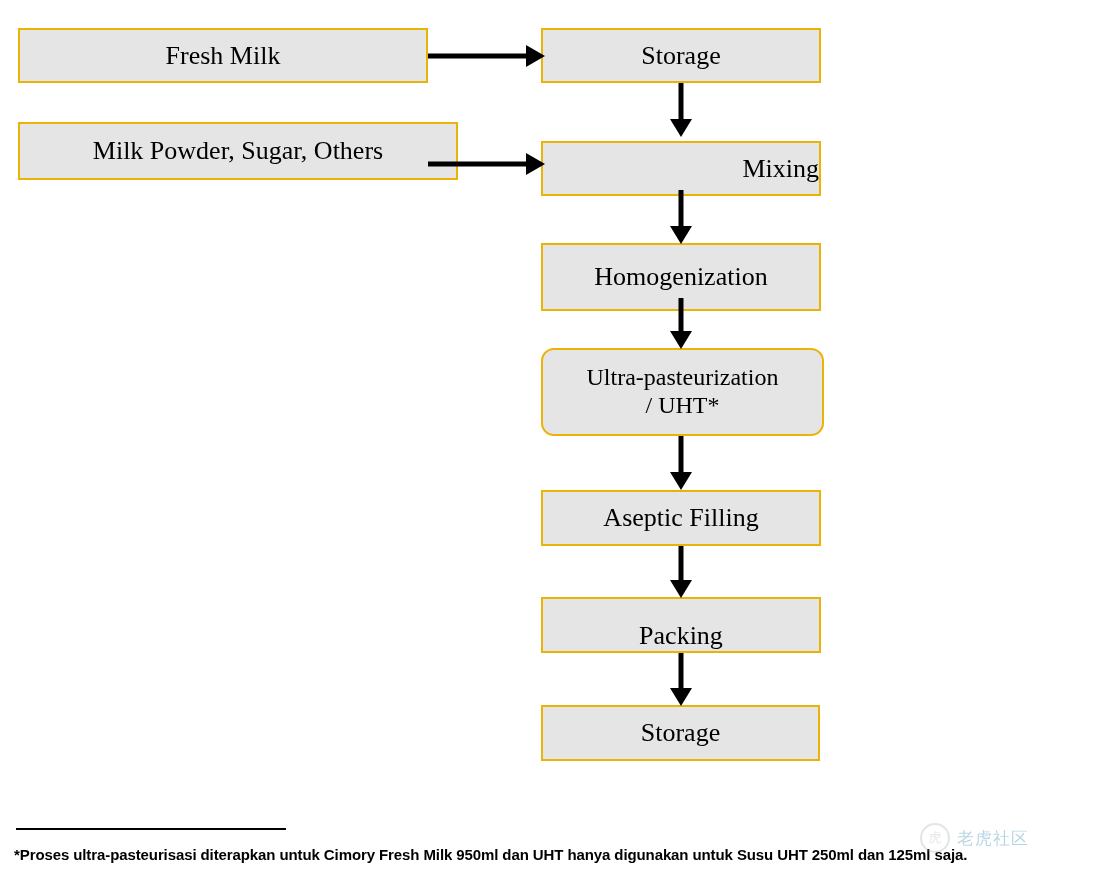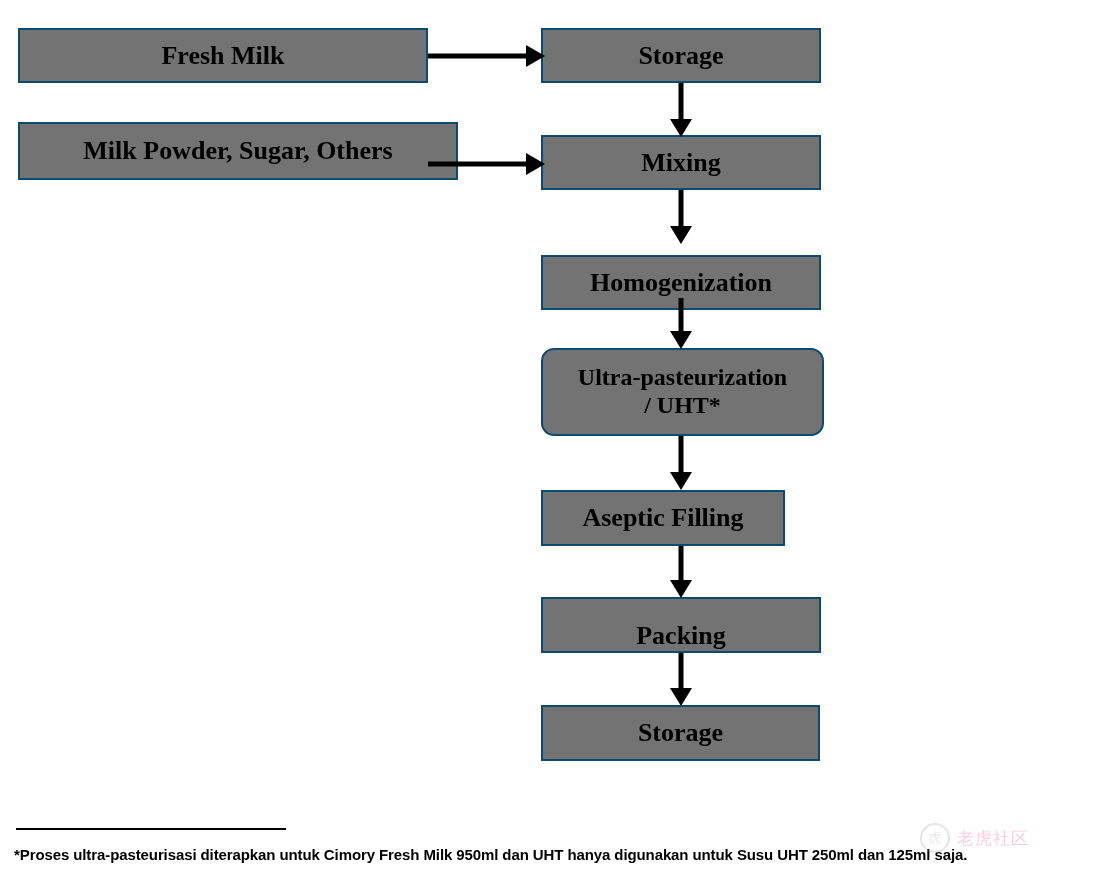--- a/index.html
+++ b/index.html
@@ -14,30 +14,29 @@
     font-family: "Liberation Serif", serif;
     overflow: hidden;
   }
   .canvas {
     position: absolute;
     inset: 0;
   }
   .node {
     position: absolute;
     box-sizing: border-box;
-    border: 2px solid #0c4a6e;
-    background: #737373;
+    border: 2px solid #eab308;
+    background: #e5e5e5;
     display: flex;
     align-items: center;
     justify-content: center;
     text-align: center;
     font-family: "Liberation Serif", serif;
     color: #000000;
     line-height: 1.15;
-    font-weight: bold;
   }
   .node-text {
     display: block;
     white-space: pre-line;
   }
   .arrow {
     position: absolute;
   }
   .footnote-rule {
     position: absolute;
@@ -78,55 +77,55 @@
     display: flex;
     align-items: center;
     justify-content: center;
     color: #9aa0a6;
     font-size: 13px;
     font-family: "Liberation Sans", sans-serif;
   }
   .watermark .wm-text {
     font-family: "Liberation Sans", sans-serif;
     font-size: 17px;
-    color: #ec4899;
+    color: #0369a1;
     letter-spacing: 1px;
   }
 </style>
 </head>
 <body>
 
 <div class="canvas">
 
   <div class="node" style="left:18px; top:28px; width:410px; height:55px; font-size:26px;">
     <span class="node-text">Fresh Milk</span>
   </div>
 
   <div class="node" style="left:541px; top:28px; width:280px; height:55px; font-size:26px;">
     <span class="node-text">Storage</span>
   </div>
 
   <div class="node" style="left:18px; top:122px; width:440px; height:58px; font-size:26px;">
     <span class="node-text">Milk Powder, Sugar, Others</span>
   </div>
 
-  <div class="node" style="left:541px; top:135px; width:280px; height:55px; font-size:26px;">
+  <div class="node" style="left:541px; top:141px; width:280px; height:55px; font-size:26px;justify-content:flex-end;">
     <span class="node-text">Mixing</span>
   </div>
 
-  <div class="node" style="left:541px; top:243px; width:280px; height:55px; font-size:26px;margin-top:12px;">
+  <div class="node" style="left:541px; top:243px; width:280px; height:68px; font-size:26px;">
     <span class="node-text">Homogenization</span>
   </div>
 
   <div class="node" style="left:541px; top:348px; width:283px; height:88px; font-size:24px;border-radius:13px;">
     <span class="node-text">Ultra-pasteurization
 / UHT*</span>
   </div>
 
-  <div class="node" style="left:541px; top:490px; width:244px; height:56px; font-size:26px;">
+  <div class="node" style="left:541px; top:490px; width:280px; height:56px; font-size:26px;">
     <span class="node-text">Aseptic Filling</span>
   </div>
 
   <div class="node" style="left:541px; top:597px; width:280px; height:56px; font-size:26px;align-items:flex-end;">
     <span class="node-text">Packing</span>
   </div>
 
   <div class="node" style="left:541px; top:705px; width:279px; height:56px; font-size:26px;">
     <span class="node-text">Storage</span>
   </div>

